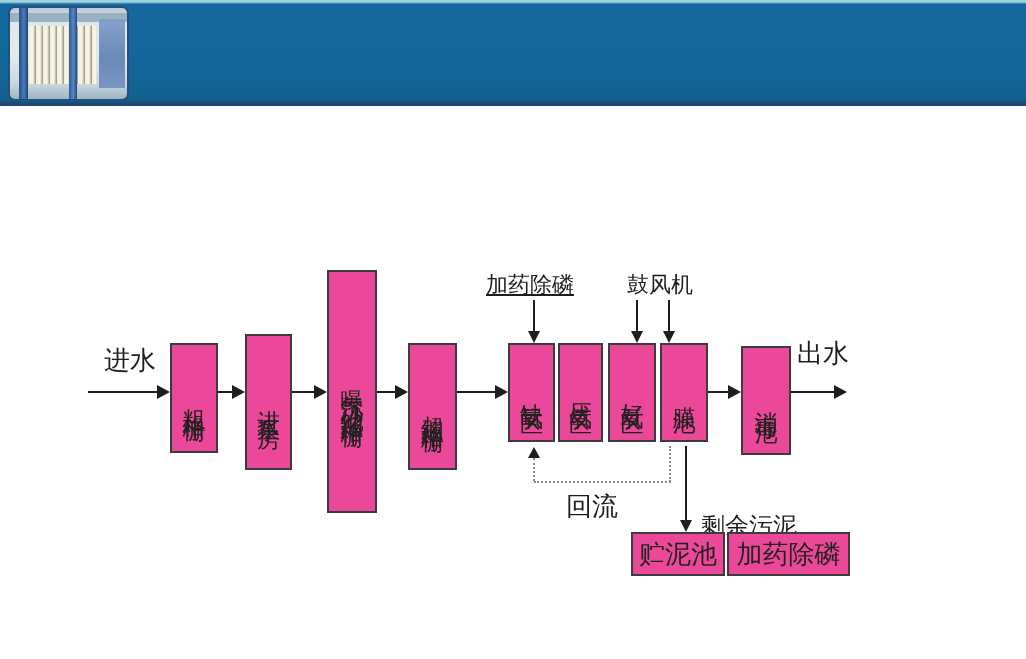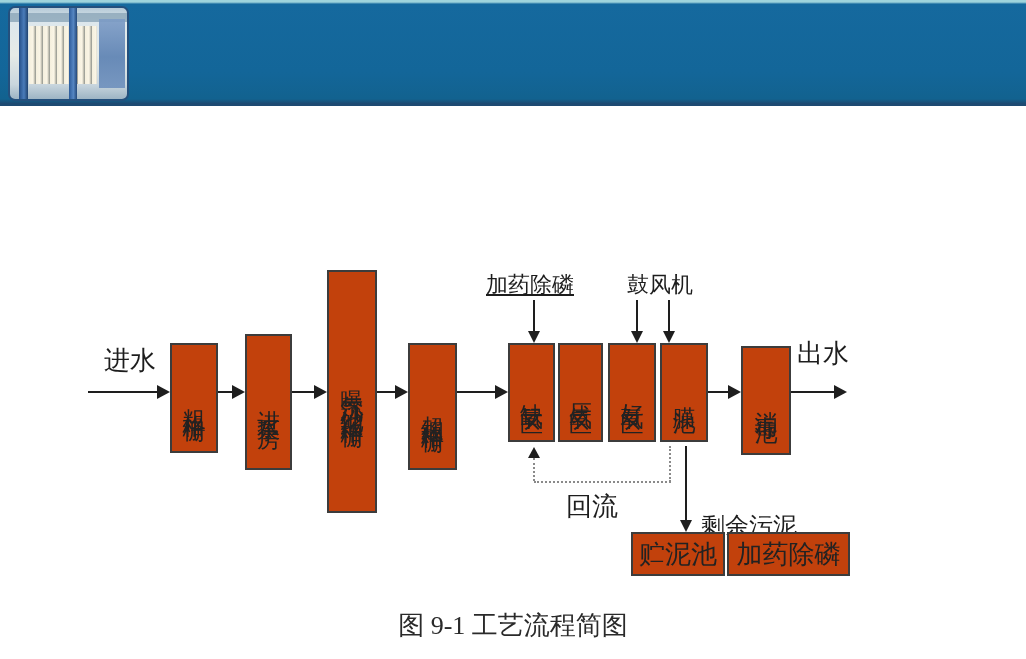--- a/index.html
+++ b/index.html
@@ -32,21 +32,21 @@
     display:flex;align-items:center;
   }
   .page-title{
     padding-left:12px;font-size:52px;font-weight:bold;letter-spacing:3px;color:#080808;
     text-shadow:1px 0 0 #080808,0 1px 0 #080808,1px 1px 0 #080808;
     white-space:nowrap;
   }
   
   .diagram{position:absolute;left:0;top:196px;width:1026px;height:463px;}
   .pbox{
-    position:absolute;border:2px solid #3c3c3c;background:#c2410c;
+    position:absolute;border:2px solid #3c3c3c;background:#ec4899;
     display:flex;align-items:center;justify-content:center;box-sizing:border-box;
   }
   .vtext{writing-mode:vertical-rl;text-orientation:upright;font-size:23px;letter-spacing:5px;line-height:1;color:#222;}
   .htext{font-size:26px;color:#222;white-space:nowrap;}
   .hlabel{position:absolute;white-space:nowrap;color:#1d1d1d;}
   .hline{position:absolute;height:2px;background:#1e1e1e;}
   .vline{position:absolute;width:2px;background:#1e1e1e;}
   .ar{position:absolute;width:0;height:0;border-top:7px solid transparent;border-bottom:7px solid transparent;border-left:13px solid #1e1e1e;}
   .ad{position:absolute;width:0;height:0;border-left:6px solid transparent;border-right:6px solid transparent;border-top:12px solid #1e1e1e;}
   .au{position:absolute;width:0;height:0;border-left:6px solid transparent;border-right:6px solid transparent;border-bottom:11px solid #1e1e1e;}
@@ -148,15 +148,14 @@
     <div class="ad" style="left:680px;top:324px;"></div>
     <div class="hlabel" style="left:701px;top:290px;font-size:24px;margin-top:24px;">剩余污泥</div>
 
     <div class="pbox" style="left:631px;top:336px;width:94px;height:44px;">
       <span class="htext">贮泥池</span>
     </div>
     <div class="pbox" style="left:727px;top:336px;width:123px;height:44px;">
       <span class="htext">加药除磷</span>
     </div>
 
-    <div class="caption">图 9-1 工艺流程简图</div>
   </div>
 </div>
 
 </body></html>

